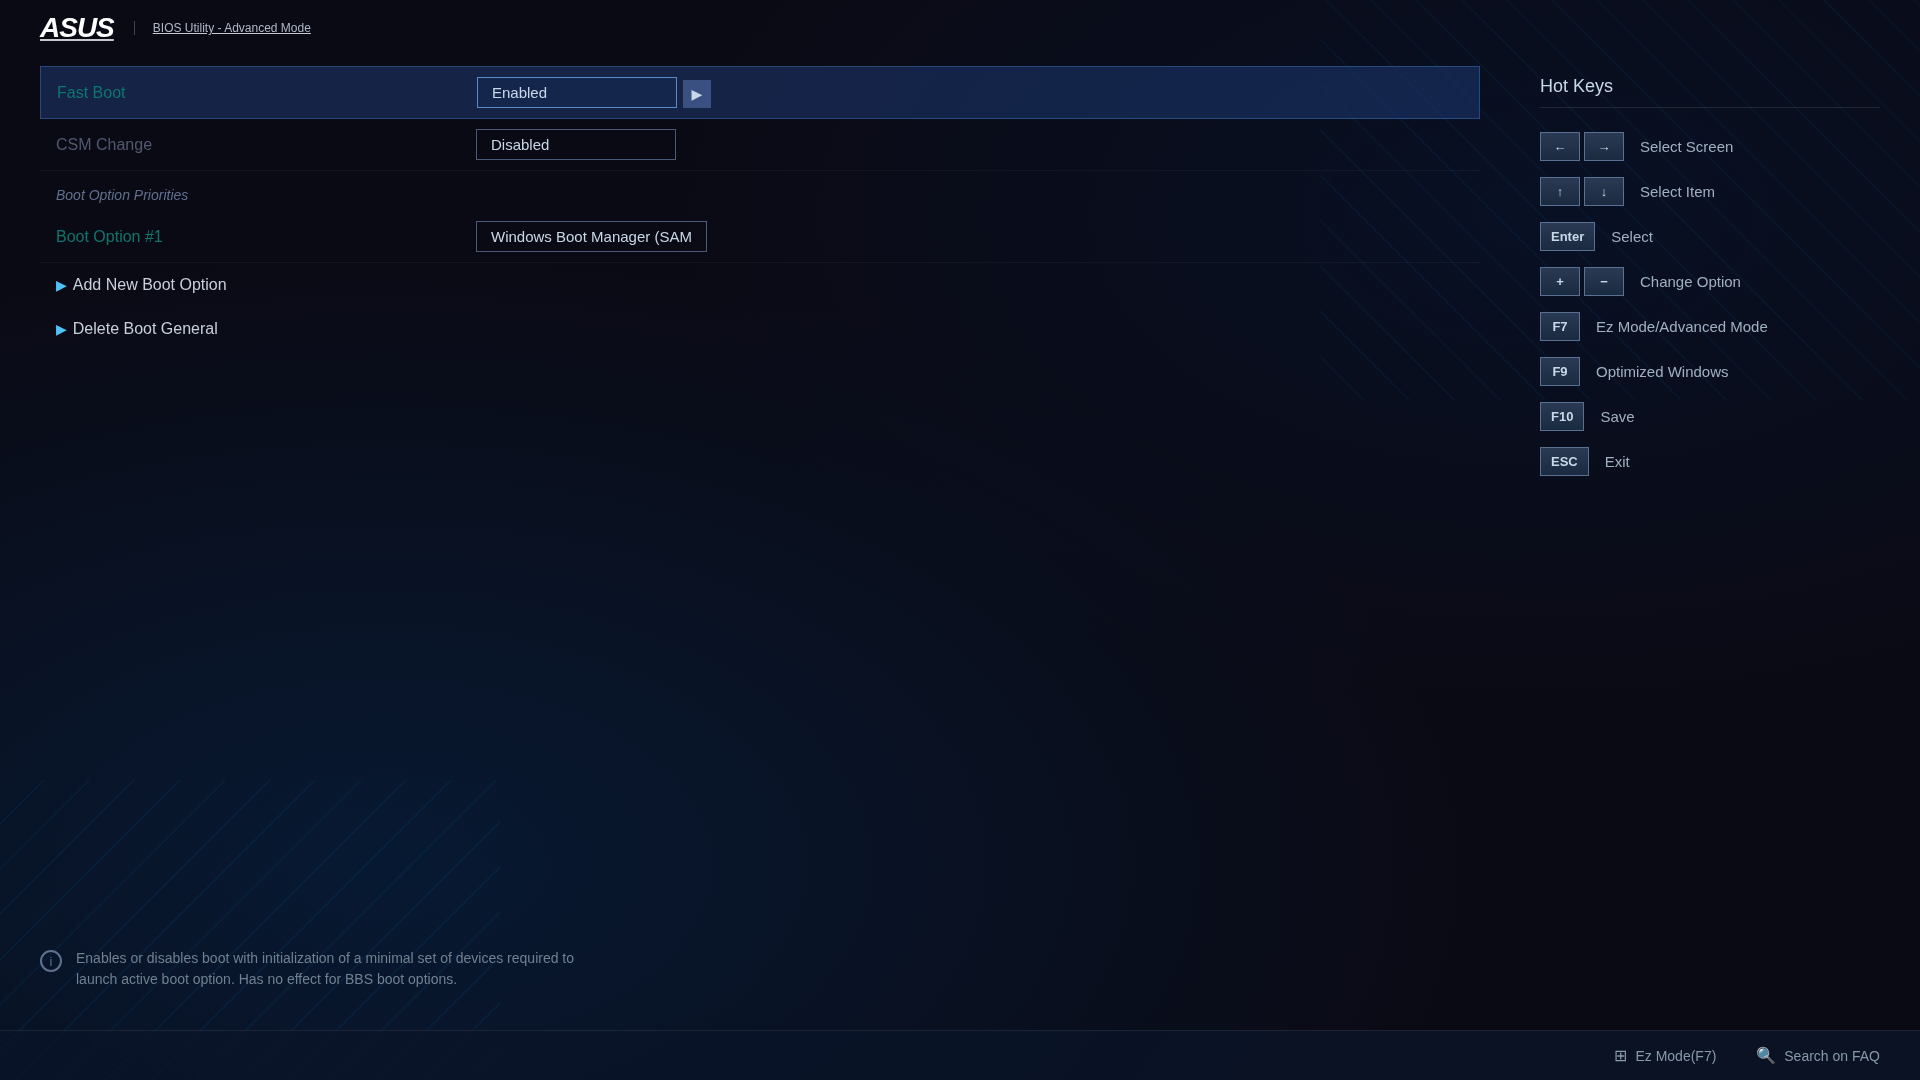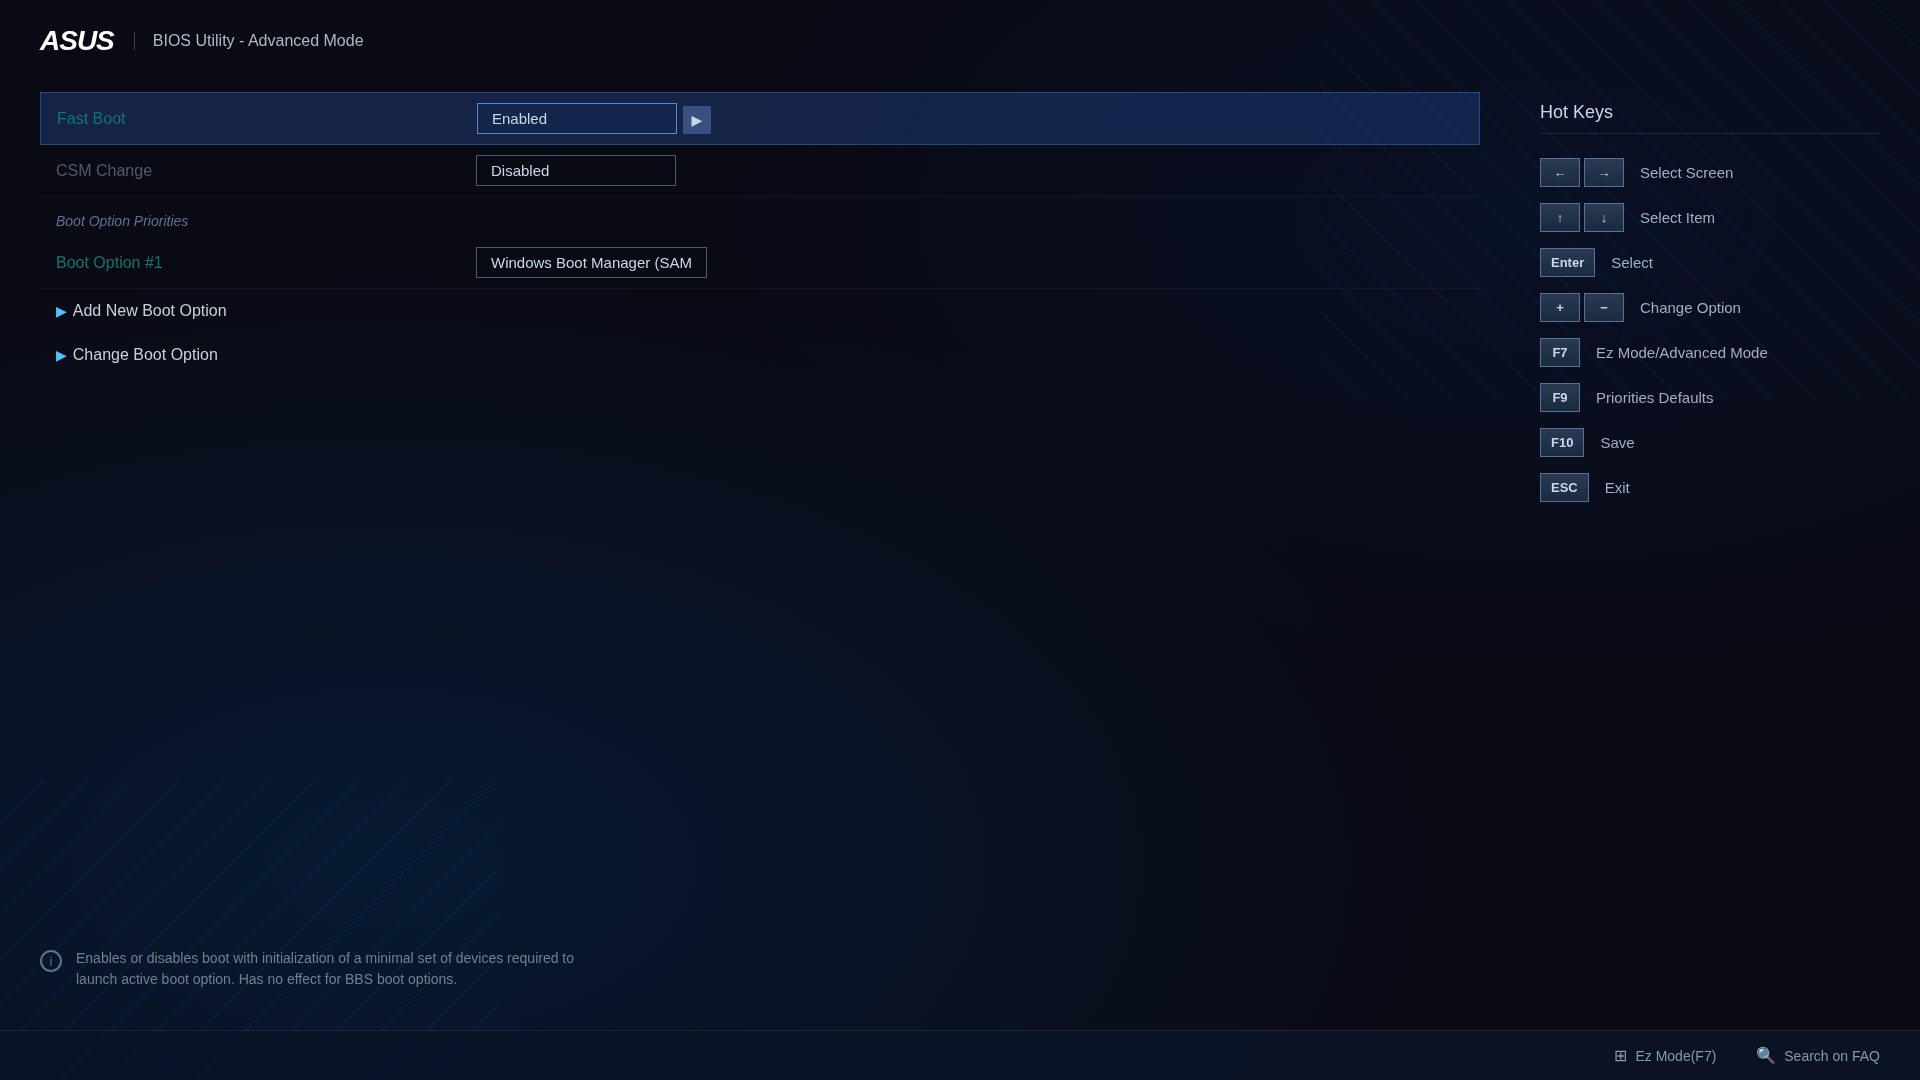--- a/index.html
+++ b/index.html
@@ -64,42 +64,43 @@
       width: 100%;
       height: 100%;
       display: flex;
       flex-direction: column;
     }
 
     
     .header {
       display: flex;
       align-items: center;
-      padding: 25px 40px;
+      padding: 12px 40px;
       gap: 20px;
+      text-decoration: underline;
     }
 
     .logo {
       display: flex;
       align-items: center;
       gap: 16px;
     }
 
     .asus-logo {
       color: #ffffff;
       font-size: 28px;
       font-weight: 900;
       font-style: italic;
       letter-spacing: -1px;
       font-family: Arial Black, Arial, sans-serif;
     }
 
     .bios-title {
       color: #b0b8c8;
-      font-size: 16px;
+      font-size: 12px;
       font-weight: 400;
       border-left: 1px solid #444;
       padding-left: 18px;
       margin-left: 4px;
     }
 
     
     .nav-bar {
       display: flex;
       align-items: center;
@@ -369,21 +370,21 @@
         </div>
       </div>
 
       <div class="expandable-item">
         <span class="arrow">▶</span>
         <span>Add New Boot Option</span>
       </div>
 
       <div class="expandable-item">
         <span class="arrow">▶</span>
-        <span>Change Boot Option</span>
+        <span>Delete Boot General</span>
       </div>
 
     </div>
 
     <div class="hotkeys-panel">
       <div class="hotkeys-title">Hot Keys</div>
 
       <div class="hotkey-row">
         <div class="hotkey-keys">
           <div class="key-btn">←</div>
@@ -420,21 +421,21 @@
         <div class="hotkey-keys">
           <div class="key-btn">F7</div>
         </div>
         <span class="hotkey-desc">Ez Mode/Advanced Mode</span>
       </div>
 
       <div class="hotkey-row">
         <div class="hotkey-keys">
           <div class="key-btn">F9</div>
         </div>
-        <span class="hotkey-desc">Priorities Defaults</span>
+        <span class="hotkey-desc">Optimized Windows</span>
       </div>
 
       <div class="hotkey-row">
         <div class="hotkey-keys">
           <div class="key-btn">F10</div>
         </div>
         <span class="hotkey-desc">Save</span>
       </div>
 
       <div class="hotkey-row">

